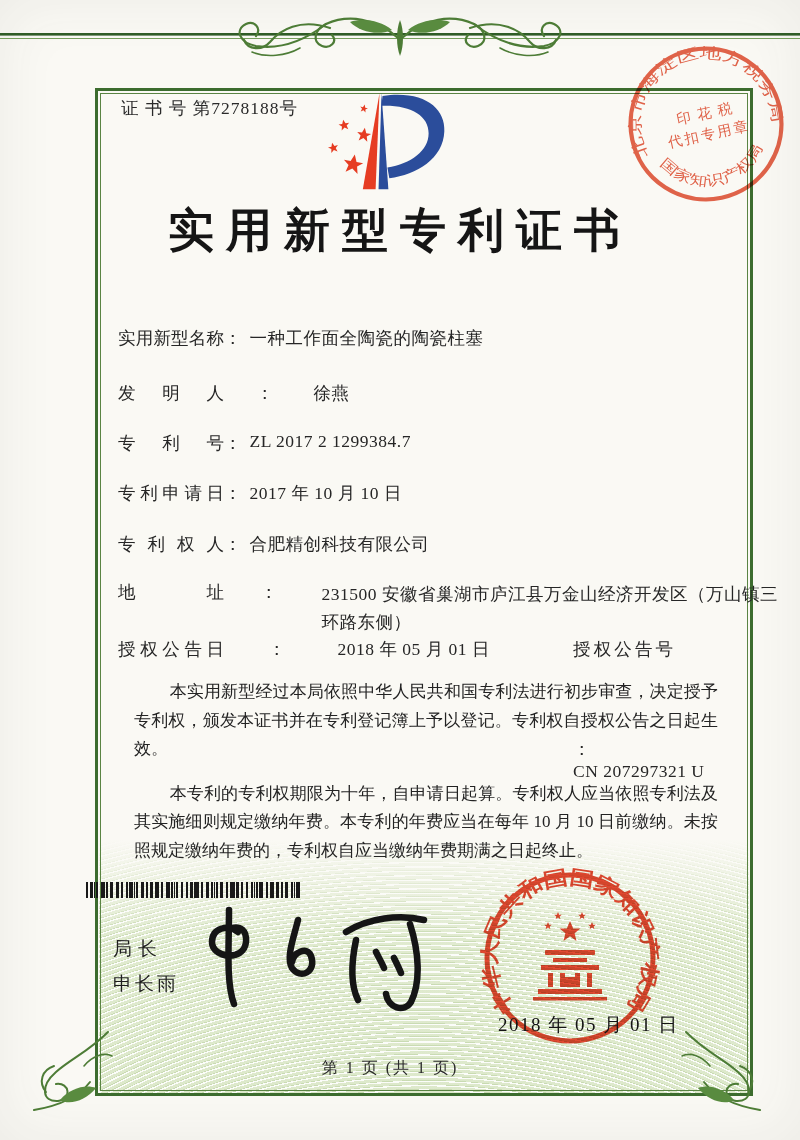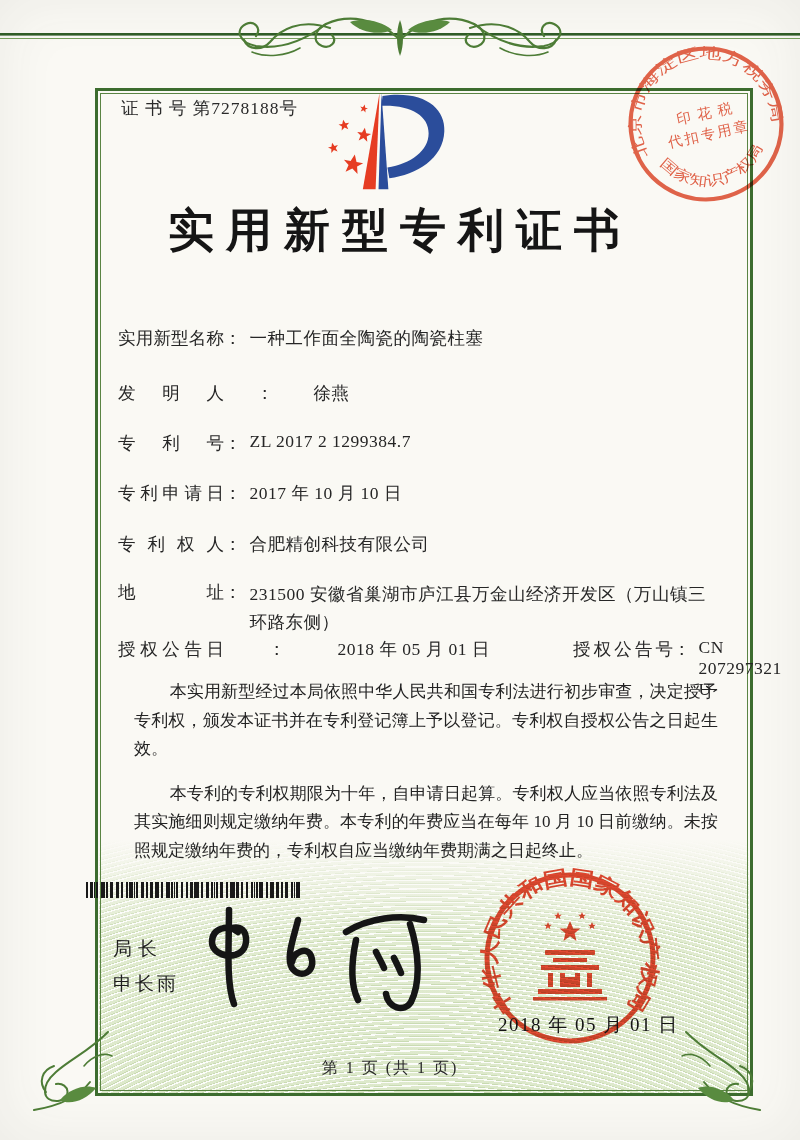--- a/index.html
+++ b/index.html
@@ -39,21 +39,21 @@
     position:absolute;left:0;top:200px;width:800px;text-align:center;z-index:3;
     font-size:46px;font-weight:700;letter-spacing:12px;box-sizing:border-box;color:#151515;
   }
   .logo{position:absolute;left:318px;top:90px;width:180px;height:108px;z-index:3;}
   .fields{position:absolute;left:0;top:0;width:800px;z-index:3;font-size:17.5px;}
   .frow{position:absolute;left:118px;display:flex;align-items:flex-start;}
   .flabel{display:inline-block;width:106px;text-align:justify;text-align-last:justify;flex:0 0 106px;}
   .fcolon{flex:0 0 auto;padding-right:8px;}
   .fvalue{letter-spacing:.5px;}
   .fvalue.wrap{max-width:470px;line-height:28px;}
-  .pair2{position:absolute;left:455px;top:0;display:flex;}
+  .pair2{position:absolute;left:455px;top:0;display:flex;flex-direction:column;}
   .pair2 .flabel{width:100px;flex-basis:100px;}
   .body-text{
     position:absolute;left:118px;top:662px;width:616px;z-index:3;
     font-size:17px;line-height:28.5px;text-align:justify;color:#232323;
   }
   .body-text p{margin:16px;text-indent:2.1em;}
   
   .barcode{
     position:absolute;left:86px;top:882px;width:214px;height:16px;z-index:3;
     background:
@@ -161,21 +161,21 @@
     <div class="frow" style="top:481px;">
       <span class="flabel">专利申请日</span>
         <span class="fcolon">：</span>
       <span class="fvalue">2017 年 10 月 10 日</span>
     </div>
     <div class="frow" style="top:532px;">
       <span class="flabel">专利权人</span>
         <span class="fcolon">：</span>
       <span class="fvalue">合肥精创科技有限公司</span>
     </div>
-    <div class="frow" style="top:580px;">
+    <div class="frow" style="top:580px;gap:36px;">
       <span class="flabel">地址</span>
         <span class="fcolon">：</span>
       <span class="fvalue wrap">231500 安徽省巢湖市庐江县万金山经济开发区（万山镇三环路东侧）</span>
     </div>
     <div class="frow" style="top:637px;width:616px;gap:44px;">
       <span class="flabel">授权公告日</span>
         <span class="fcolon">：</span>
       <span class="fvalue">2018 年 05 月 01 日</span>
       <span class="pair2">
         <span class="flabel">授权公告号</span>

